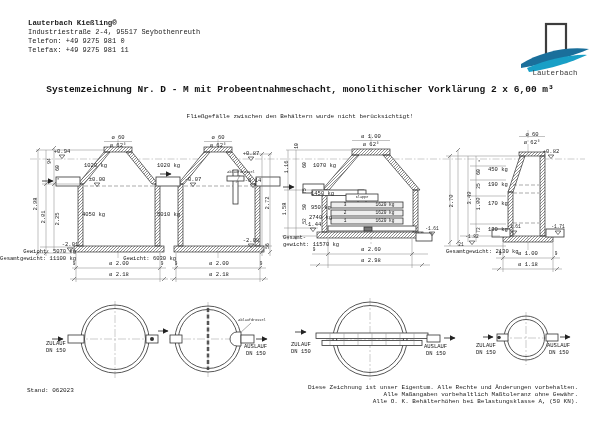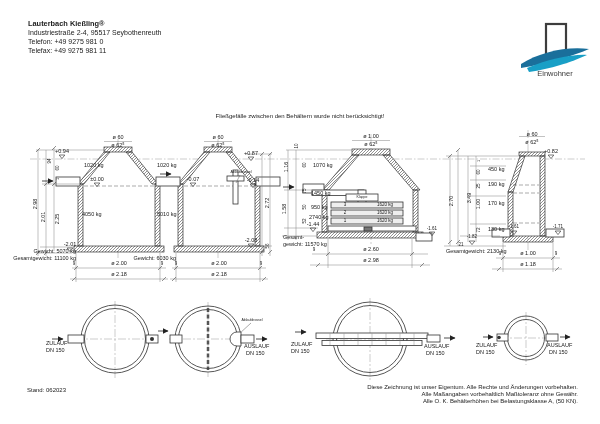--- a/index.html
+++ b/index.html
@@ -1,17 +1,17 @@
 <!DOCTYPE html>
 <html><head>
 <meta charset="utf-8">
 <style>
   html,body{margin:0;padding:0;background:#e8e8e8}
   #page{position:relative;width:600px;height:424px;background:#fff;overflow:hidden;
-        font-family:Liberation Sans, sans-serif;color:#1b1b1b}
+        font-family:Liberation Mono, monospace;color:#1b1b1b}
   #page svg{position:absolute;left:0;top:0}
   .lh{position:absolute;left:28px;top:19px;font-size:7px;line-height:9px;color:#222}
   .lh .co{font-weight:bold;font-size:7.4px}
   .title{position:absolute;top:84px;left:0;width:100%;text-align:center;font-weight:bold;
          font-size:9.5px;line-height:11.5px;color:#111}
   .title .l2{letter-spacing:-0.2px}
   .note{position:absolute;top:113px;left:0;width:100%;text-align:center;font-size:6px;color:#222}
   .logo-label{position:absolute;left:524px;top:69px;width:62px;text-align:center;
               font-size:7.5px;color:#3a3a3a}
   .stand{position:absolute;left:27px;top:387px;font-size:6px;color:#222}
@@ -239,23 +239,24 @@
     <path stroke="#777" stroke-width="0.4" d="M330,333.5 v12 M344,333.5 v12 M358,333.5 v12 M372,333.5 v12 M386,333.5 v12 M400,333.5 v12 M414,333.5 v12"></path>
   </svg>
 
   <div class="lh">
     <div class="co">Lauterbach Kießling®</div>
     <div>Industriestraße 2-4, 95517 Seybothenreuth</div>
     <div>Telefon: +49 9275 981 0</div>
     <div>Telefax: +49 9275 981 11</div>
   </div>
 
-  <div class="logo-label">Einwohner</div>
+  <div class="logo-label">Lauterbach</div>
 
   <div class="title">
+    <div class="l1">Systemzeichnung Nr. D - M mit Probeentnahmeschacht, monolithischer Vorklärung 2 x 6,00 m³</div>
   </div>
   <div class="note">Fließgefälle zwischen den Behältern wurde nicht berücksichtigt!</div>
 
   <div id="annotations">
       <span class="ann" style="left: 118px; top: 135px; font-size: 5.5px; transform: translateX(-50%);">ø 60</span>
       <span class="ann" style="left: 118px; top: 143px; font-size: 5.5px; transform: translateX(-50%);">ø 62⁵</span>
       <span class="ann" style="left: 62px; top: 149px; font-size: 5.5px; transform: translateX(-50%);">+0.94</span>
       <span class="ann" style="left: 84px; top: 163px; font-size: 5.5px;">1020 kg</span>
       <span class="ann" style="left: 97px; top: 177px; font-size: 5.5px; transform: translateX(-50%);">±0.00</span>
       <span class="ann" style="left: 50px; top: 161px; font-size: 4.5px; transform: translate(-50%, -50%) rotate(-90deg);">94</span>

